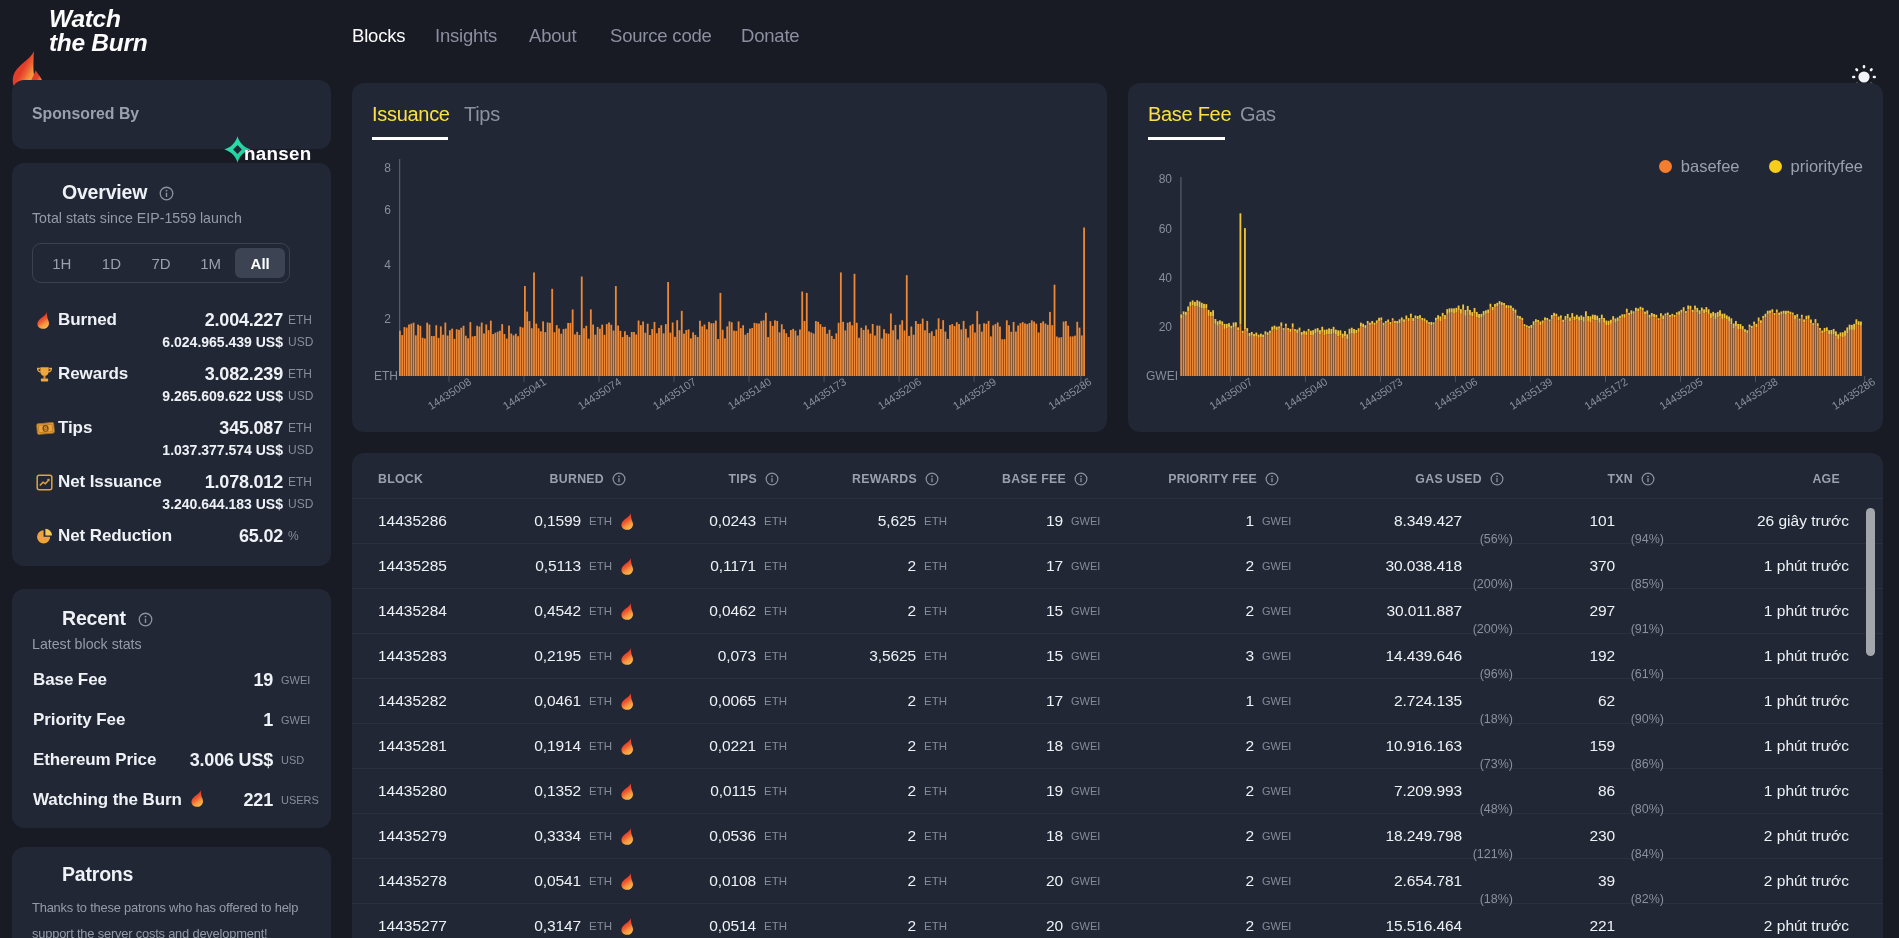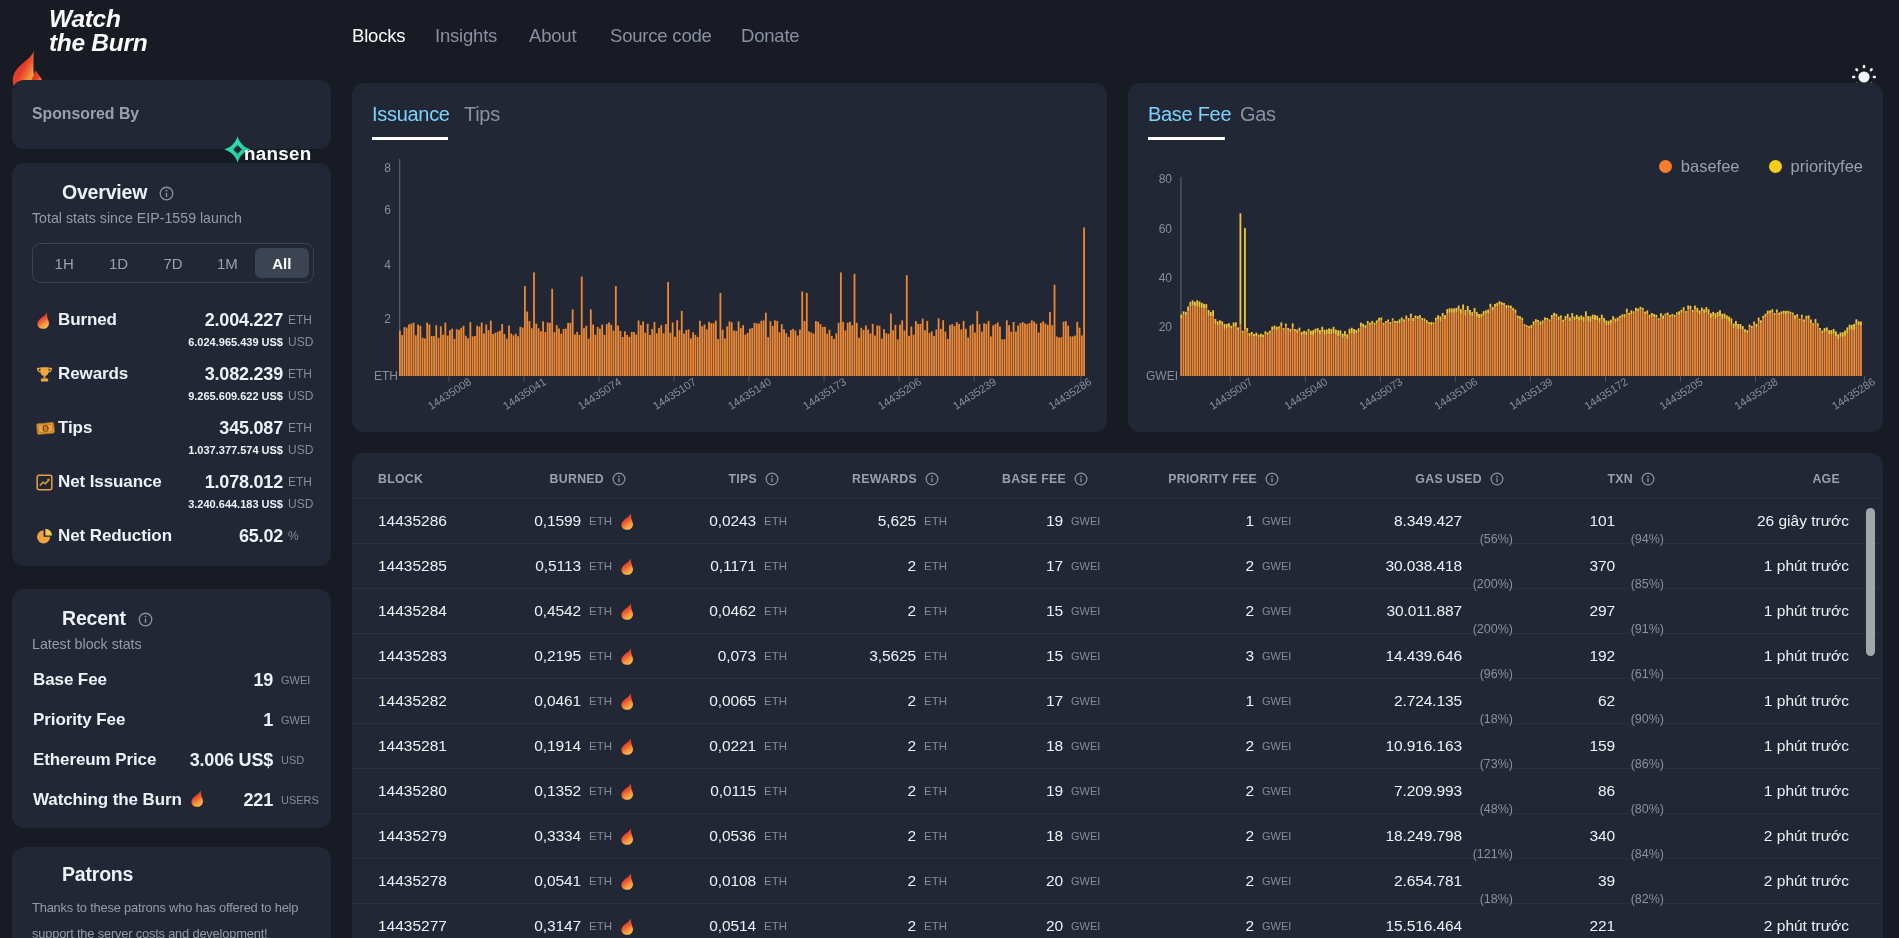--- a/index.html
+++ b/index.html
@@ -8,39 +8,39 @@
 
 .logo-t { position:absolute; left:49px; top:7px; font-style:italic; font-weight:bold;
   font-size:24.5px; line-height:24px; color:#fcfcfd; letter-spacing:-0.3px; }
 .nav a { position:absolute; top:25px; font-size:18.5px; color:#8b90a0; text-decoration:none; letter-spacing:-0.2px;}
 .nav a.on { color:#fdfdfe; }
 
 .ctitle { position:absolute; left:20px; font-size:19.5px; font-weight:bold; letter-spacing:-0.2px;margin-left:30px; }
 .csub { position:absolute; left:20px; font-size:14.2px; color:#959ca9; }
 .sponsor { position:absolute; left:20px; top:25px; font-size:15.8px; font-weight:bold; color:#9aa0ac; }
 
-.btng { position:absolute; left:20px; top:80px; width:282px; height:40px;
+.btng { position:absolute; left:20px; top:80px; width:258px; height:40px;
   border:1.5px solid #3b4150; border-radius:9px; display:flex; padding:4px; }
 .btng div { flex:1; display:flex; align-items:center; justify-content:center;
   font-size:15px; color:#9aa0ad; border-radius:6px; }
 .btng div.on { background:#3c4353; color:#fff; font-weight:bold; }
 
 .srow { position:absolute; left:24px; width:275px; }
 .srow1 { display:flex; align-items:center; height:22px; }
 .semoji { width:22px; display:inline-flex; }
 .slab { font-size:17px; font-weight:bold; flex:1; letter-spacing:-0.1px; }
 .sval { font-size:18px; font-weight:bold; letter-spacing:-0.2px; }
 .sunit { width:23px; margin-left:5px; font-size:12px; color:#868d9a; text-align:left; }
 .srow2 { display:flex; justify-content:flex-end; align-items:center; height:20px; margin-top:1px; }
-.sval2 { font-size:11px; font-weight:bold;margin-left:19px; }
+.sval2 { font-size:14px; font-weight:bold;margin-left:19px; }
 .rrow { position:absolute; left:21px; width:278px; display:flex; align-items:center; height:24px; }
 .rrow .sval { margin-left:auto; }
 .runit { width:30px; margin-left:8px; font-size:11px; color:#868d9a; white-space:nowrap; }
 
-.tab1 { position:absolute; left:20px; top:20px; font-size:20px; letter-spacing:-0.3px; color:#7dd3fc; }
+.tab1 { position:absolute; left:20px; top:20px; font-size:20px; letter-spacing:-0.3px; color:#fde047; }
 .tab2 { position:absolute; left:112px; top:20px; font-size:20px; letter-spacing:-0.3px; color:#8a92a2; }
 .tabline { position:absolute; left:20px; top:54px; height:3px; background:#fff; }
 .chart { position:absolute; }
 .xl { fill:#878e9c; font-size:11px; }
 .legend { position:absolute; right:20px; top:74px; display:flex; align-items:center;
   font-size:16.5px; color:#9aa1ad; }
 .dot { width:13px; height:13px; border-radius:50%; margin-right:9px; }
 
 .trow, .thead { display:flex; align-items:center; height:45px; border-bottom:1px solid #2a303e; }
 .thead { height:46px; color:#99a1b0; font-size:12.3px; font-weight:bold; letter-spacing:0.3px; padding-top:6px; }
@@ -1653,21 +1653,21 @@
       </div>
 <div class="c c6">
         <span class="v">2</span>
         <span class="u ug">GWEI</span>
       </div>
 <div class="c c7">
         <span class="v">18.249.798</span>
         <span class="p">(121%)</span>
       </div>
 <div class="c c8">
-        <span class="v">340</span>
+        <span class="v">230</span>
         <span class="p p8">(84%)</span>
       </div>
 <div class="c c9">2 phút trước</div>
 </div>
     <div class="trow">
 <div class="c c1">14435278</div>
 <div class="c c2">
         <span class="v">0,0541</span>
         <span class="u">ETH</span>
         <span class="fl">

